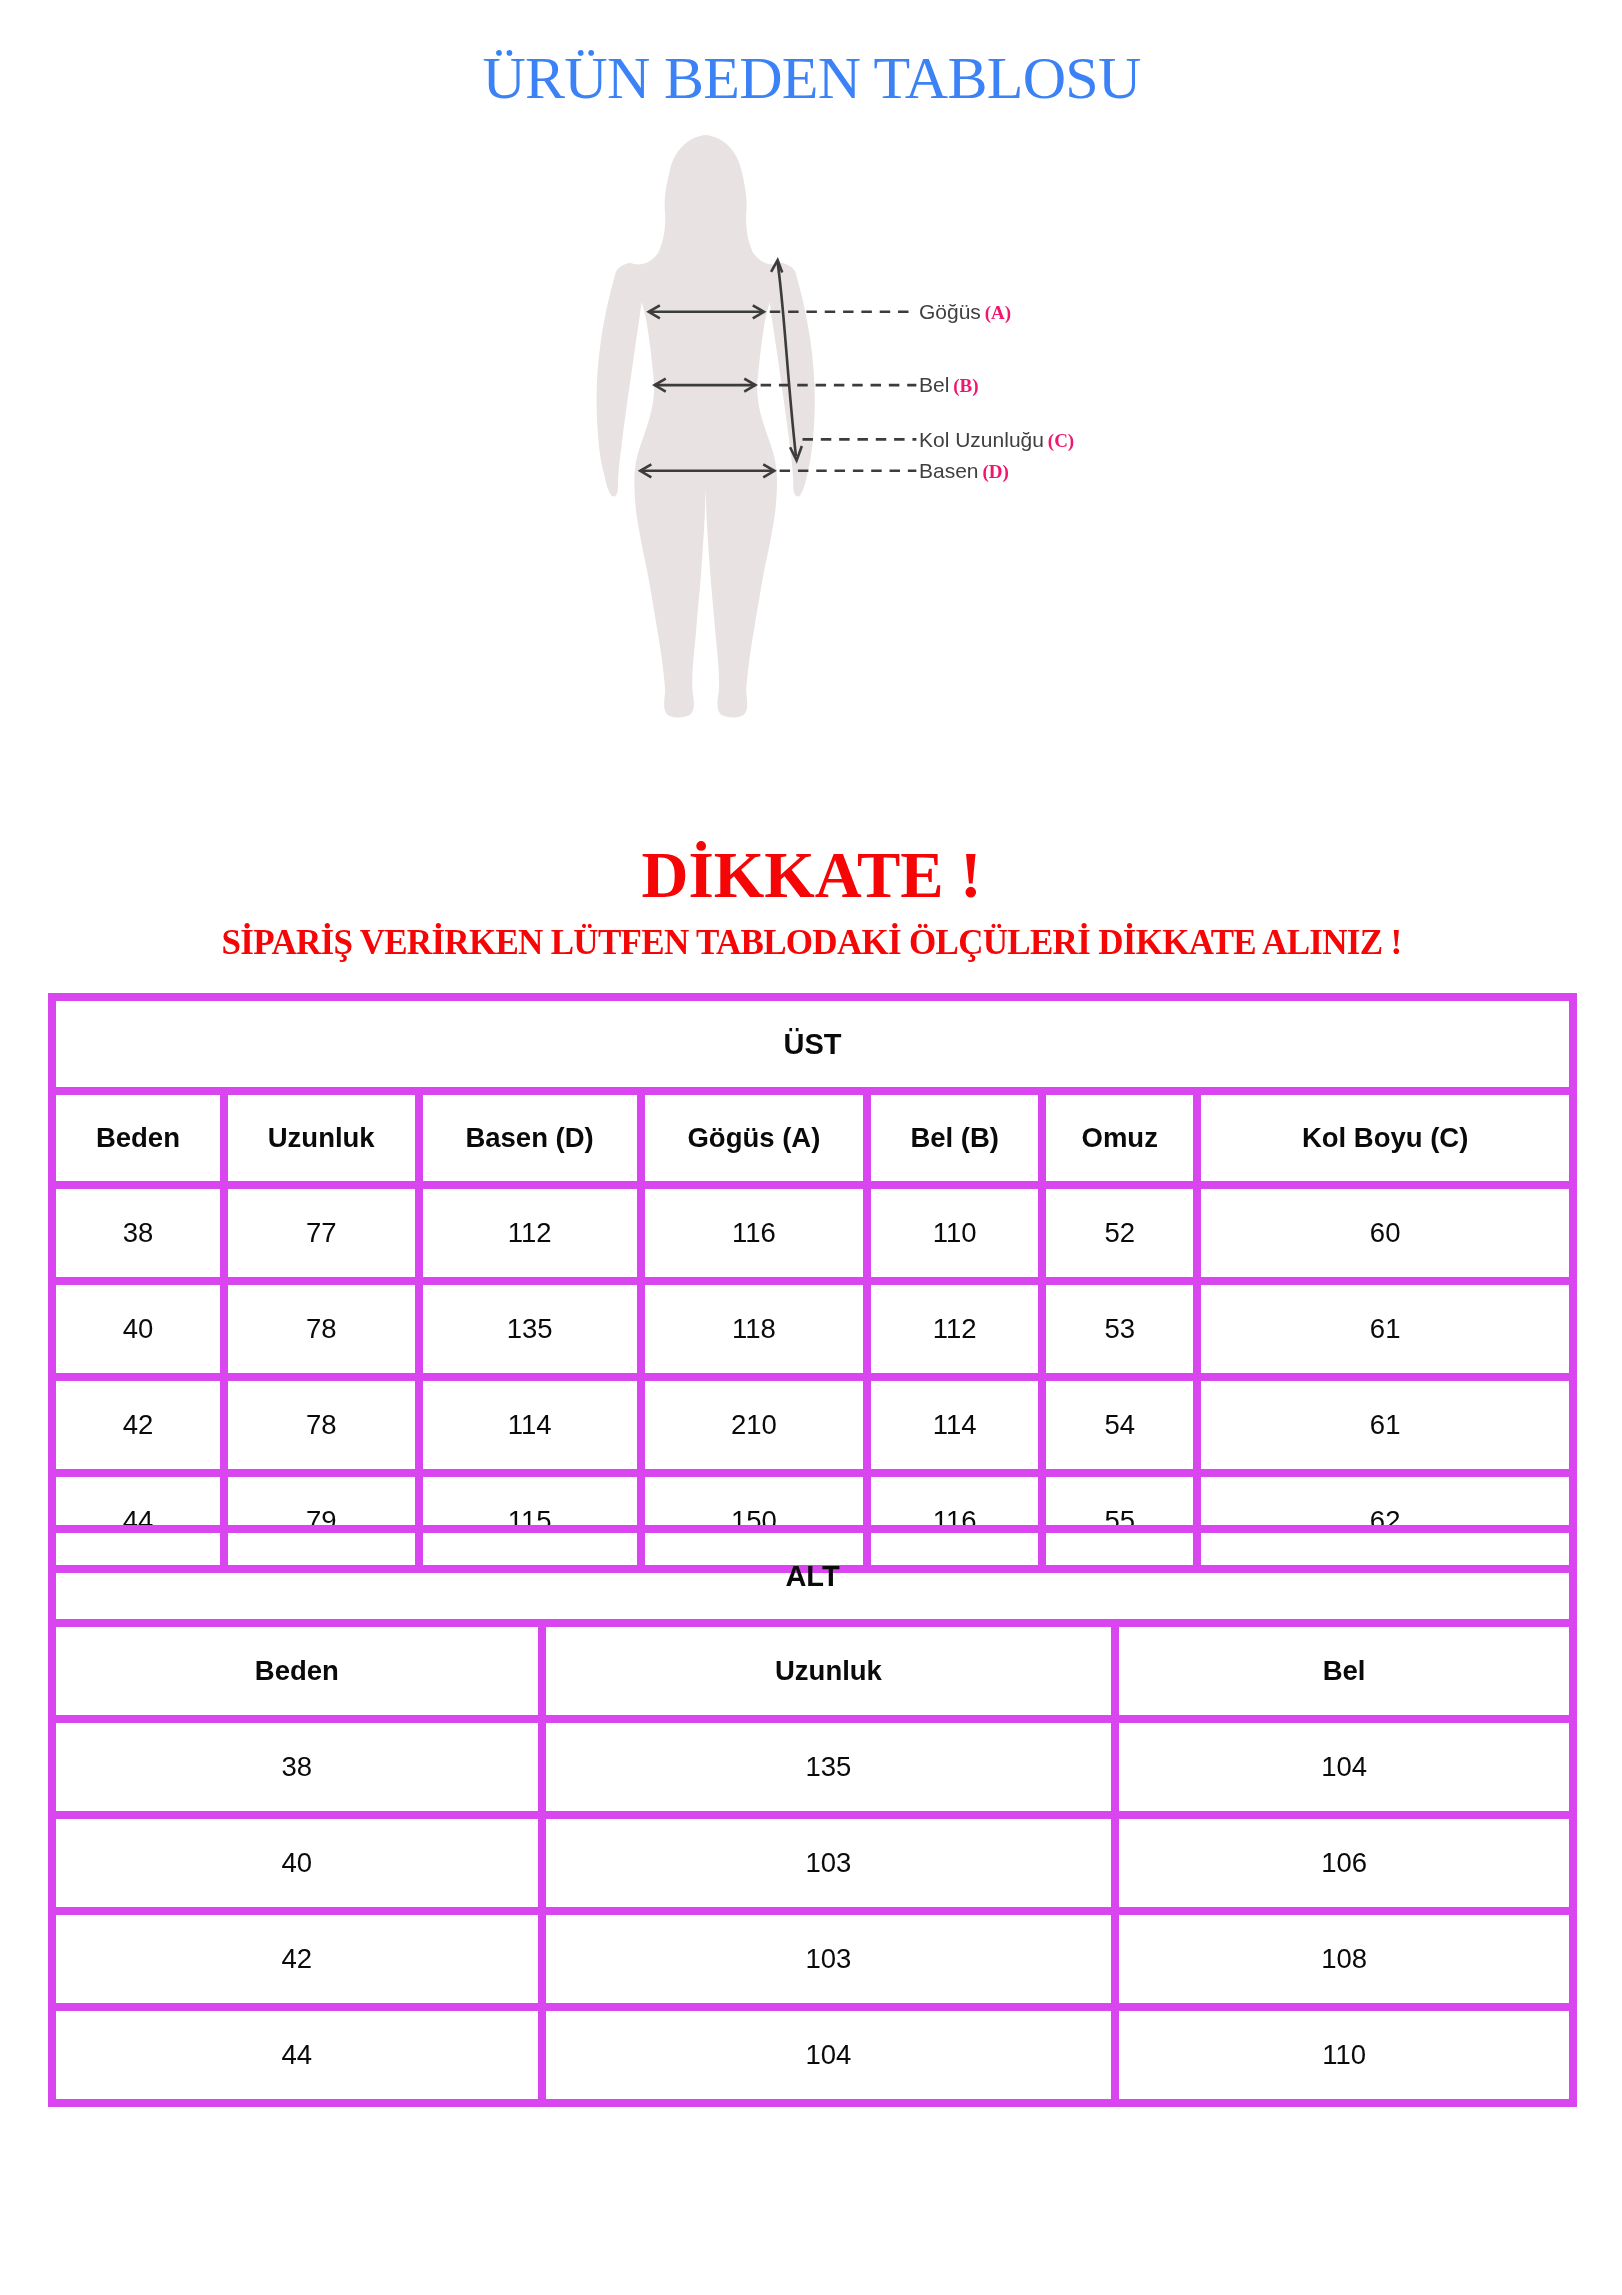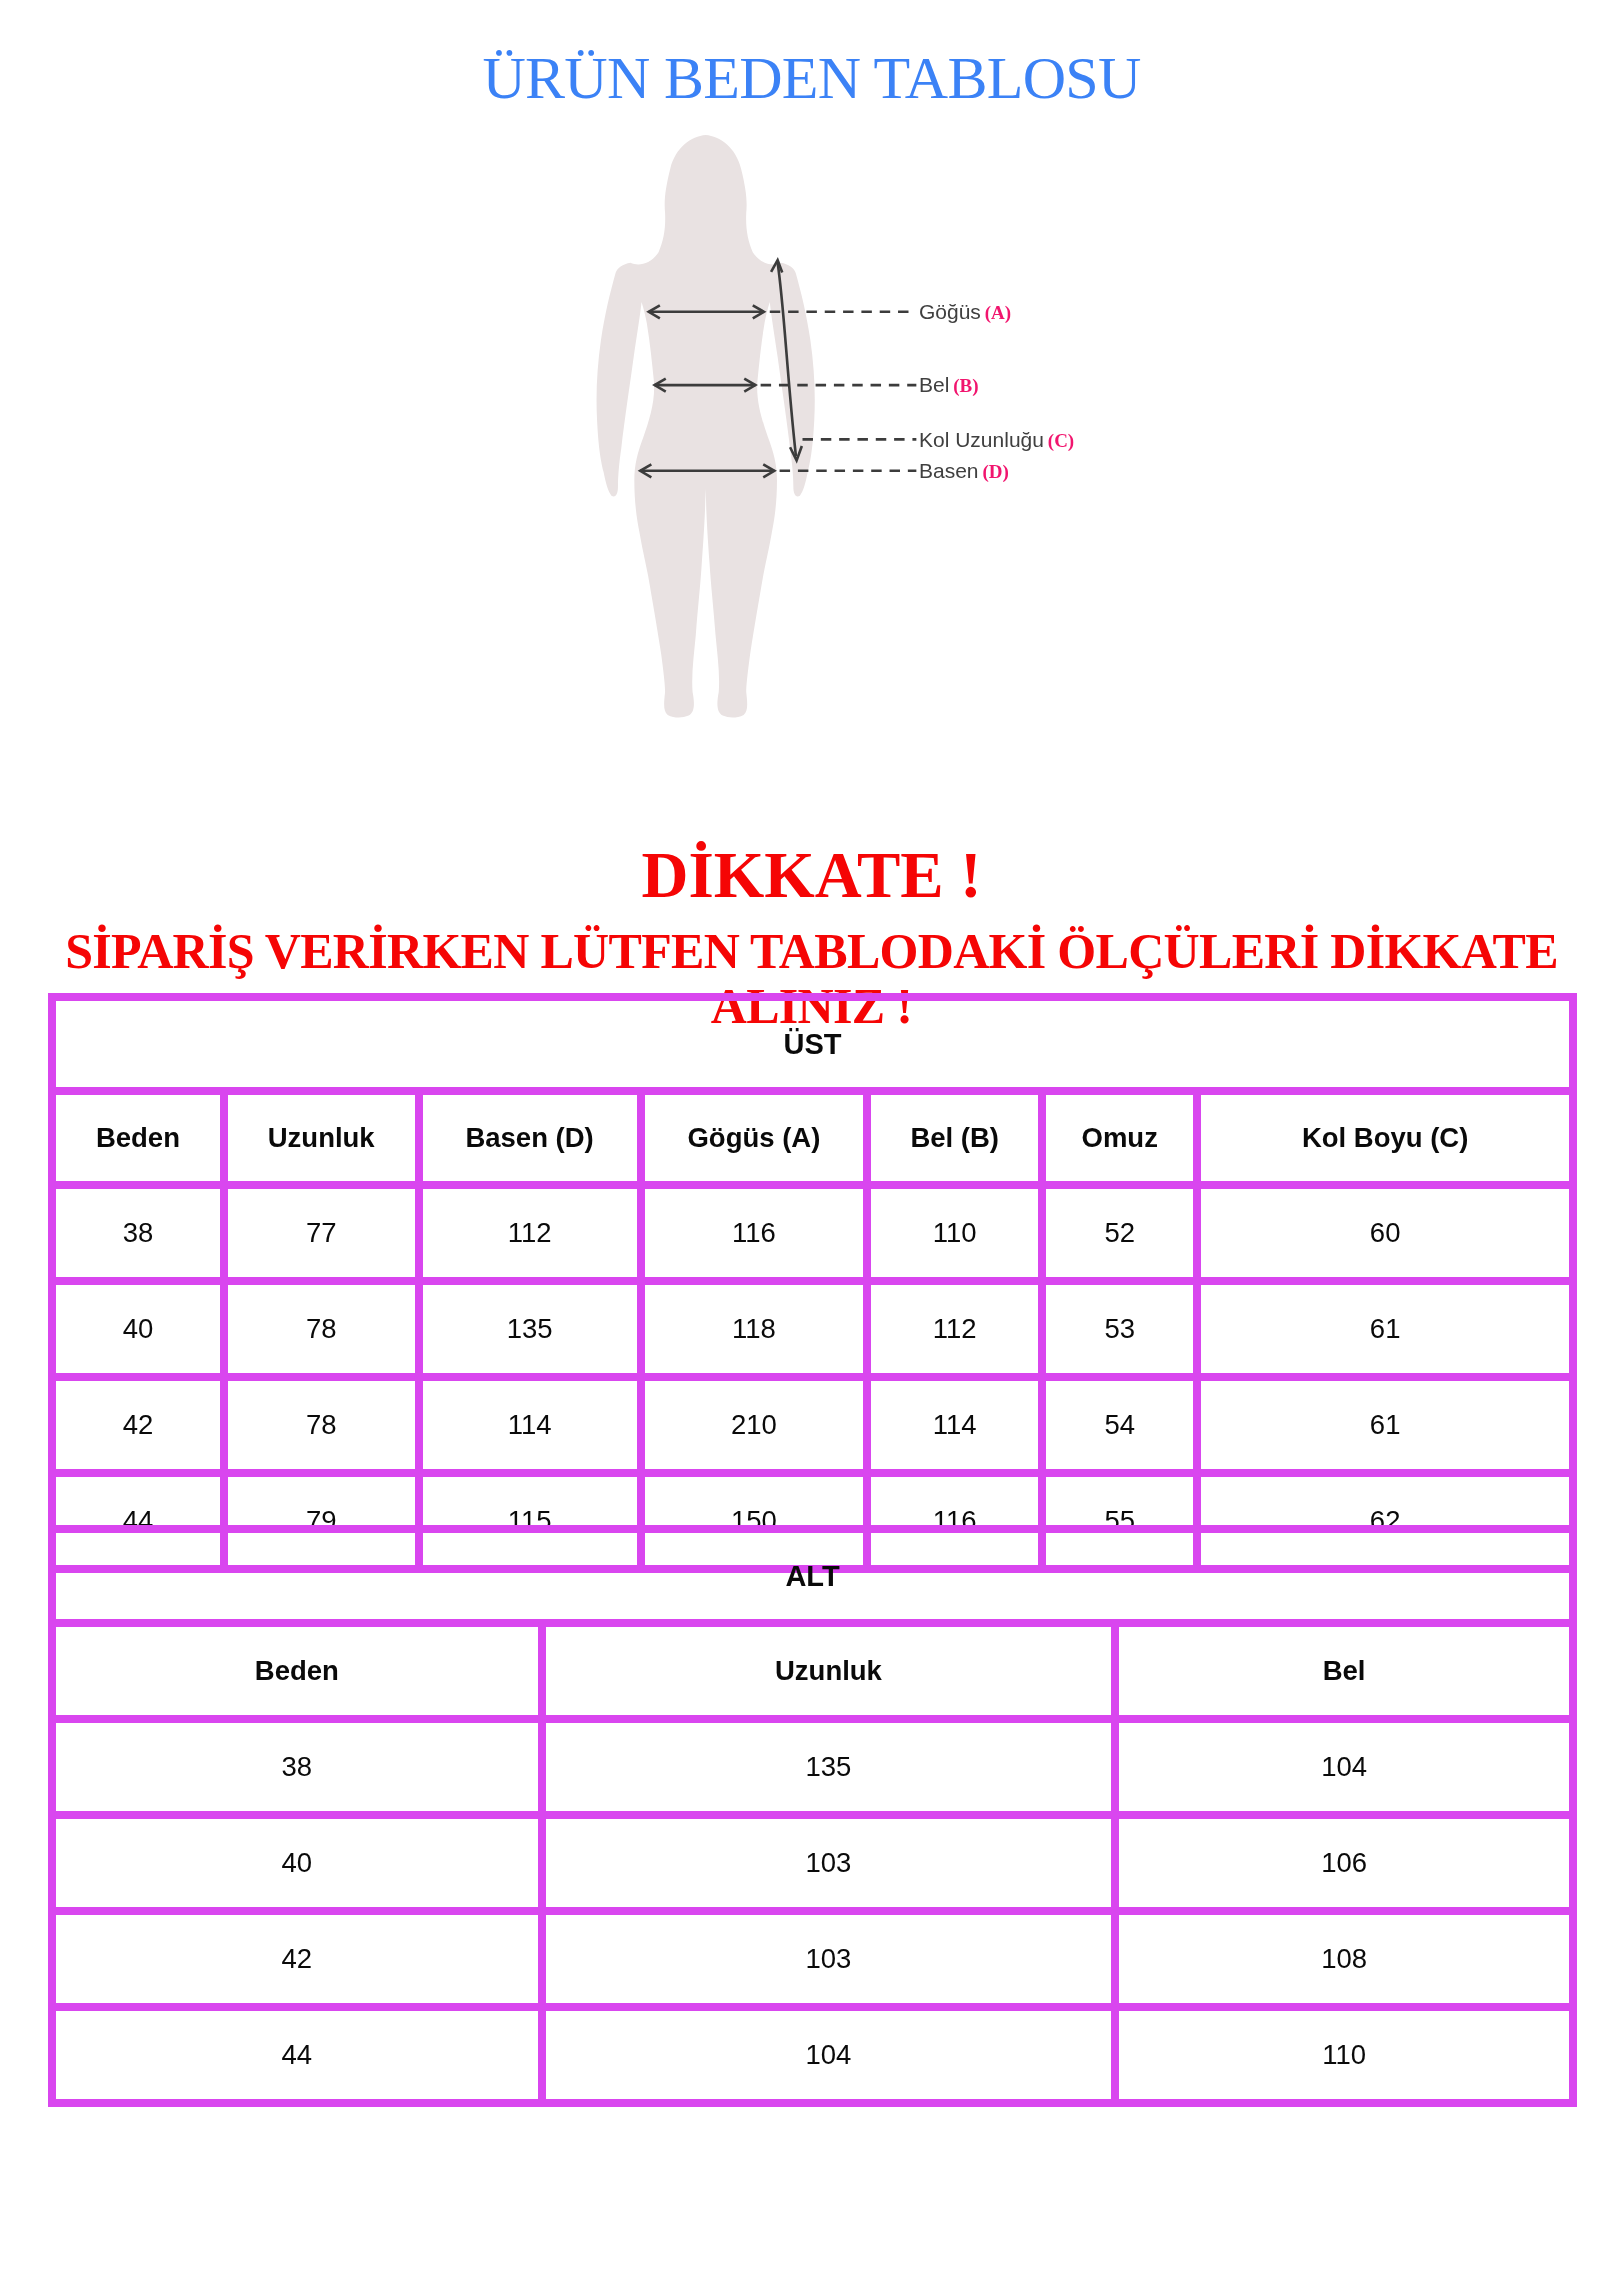--- a/index.html
+++ b/index.html
@@ -27,21 +27,21 @@
     font-weight:700;font-size:19px;margin-left:3.9px;
   }
   .important-heading{
     position:absolute;left:0;top:840px;width:100%;text-align:center;
     font-family:"Liberation Serif", serif;
     font-size:65px;font-weight:700;line-height:1.1;
   }
   .important-warning{
     position:absolute;left:0;top:924px;width:100%;text-align:center;
     font-family:"Liberation Serif", serif;
-    font-size:50px;font-weight:700;letter-spacing:-0.7px;line-height:1.1;
+    font-size:35px;font-weight:700;letter-spacing:-0.7px;line-height:1.1;
   }
   table.size-table{
     position:absolute;left:48px;width:1529px;
     border-collapse:collapse;table-layout:fixed;
     font-family:"Liberation Sans", sans-serif;
   }
   table.size-table td{
     border:8px solid #d946ef;
     text-align:center;vertical-align:middle;
     font-size:27.5px;color:#0a0a0a;

